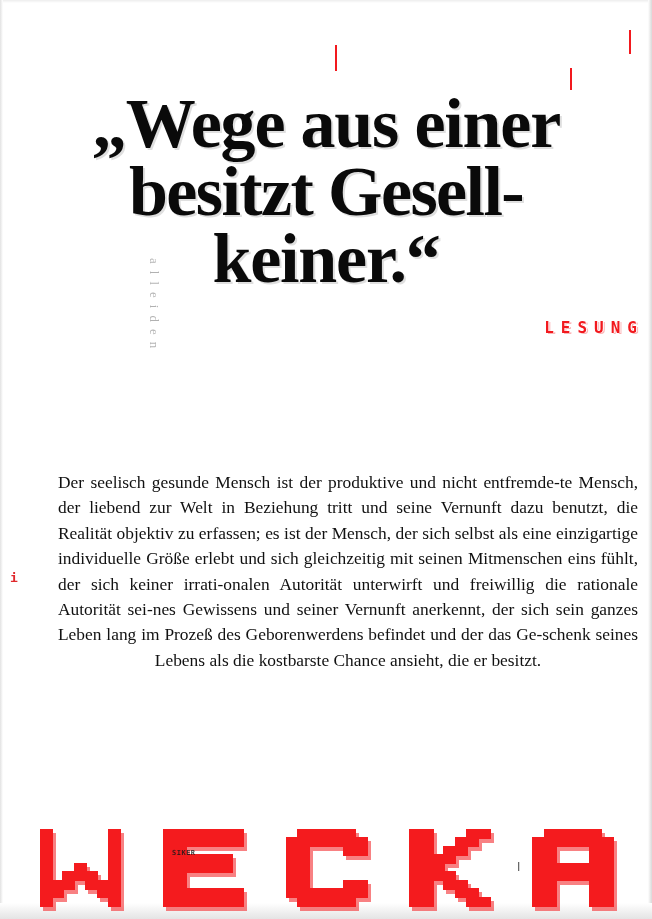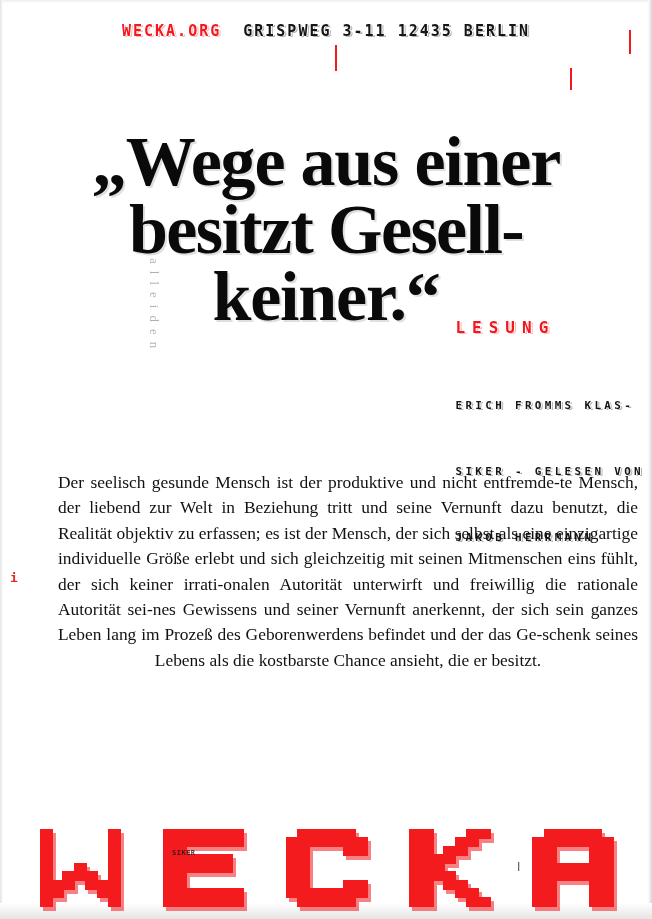--- a/index.html
+++ b/index.html
@@ -66,21 +66,20 @@
   .headline{
     position:absolute;left:0;top:92px;width:652px;
     font-family:"Liberation Serif", serif;
     font-weight:700;
     font-size:70px;
     line-height:0.92;
     color:#0a0a0a;
     letter-spacing:-1.2px;
     text-align:center;
     text-shadow:2px 2px 0 rgba(150,150,150,0.30);
-    margin-top:38px;
   }
   .hl-1{display:block;}
   .hl-2{display:block;margin-top:4px;letter-spacing:-1.6px;}
   .hl-3{display:block;margin-top:2px;}
 
   
   .lesung{
     position:absolute;right:8px;top:318px;
   }
   .lesung-title{
@@ -169,45 +168,36 @@
 </head>
 <body>
 
 <div class="poster">
 
   <div class="edge-top"></div>
   <div class="edge-left"></div>
   <div class="edge-right"></div>
   <div class="edge-bottom"></div>
 
-  <div class="header">
-    <span class="pix pix-red brand">WECKA.ORG</span>
-    <span class="pix pix-black">GRISPWEG 3-11 12435 BERLIN</span>
-  </div>
 
   <div class="tick" style="left:335px;top:45px;height:26px;"></div>
   <div class="tick" style="left:629px;top:30px;height:24px;"></div>
   <div class="tick" style="left:570px;top:68px;height:22px;"></div>
 
   <div class="headline">
     <span class="hl-1">„Wege aus einer</span>
     <span class="hl-2">besitzt Gesell-</span>
     <span class="hl-3">keiner.“</span>
   </div>
 
   <div class="ghost ghost-v" style="left:146px;top:258px;height:180px;">alleiden</div>
   <div class="ghost-i" style="left:10px;top:570px;">i</div>
 
   <div class="lesung">
     <span class="pix pix-red lesung-title">LESUNG</span>
-    <span class="pix pix-black lesung-sub">
-      <span>ERICH FROMMS KLAS-</span>
-      <span>SIKER - GELESEN VON</span>
-      <span>JAKOB HERRMANN</span>
-    </span>
   </div>
 
   <div class="bodytext">Der seelisch gesunde Mensch ist der produktive und nicht entfremde-te Mensch, der liebend zur Welt in Beziehung tritt und seine Vernunft dazu benutzt, die Realität objektiv zu erfassen; es ist der Mensch, der sich selbst als eine einzigartige individuelle Größe erlebt und sich gleichzeitig mit seinen Mitmenschen eins fühlt, der sich keiner irrati-onalen Autorität unterwirft und freiwillig die rationale Autorität sei-nes Gewissens und seiner Vernunft anerkennt, der sich sein ganzes Leben lang im Prozeß des Geborenwerdens befindet und der das Ge-schenk seines Lebens als die kostbarste Chance ansieht, die er besitzt.</div>
 
 
   <div class="wecka">
     <div class="wecka-letter">
         <div class="shadow">
           <div class="px" style="left: 0px; top: 0px; width: 13px; height: 10px;"></div>
           <div class="px" style="left: 68.5714px; top: 0px; width: 13px; height: 10px;"></div>

